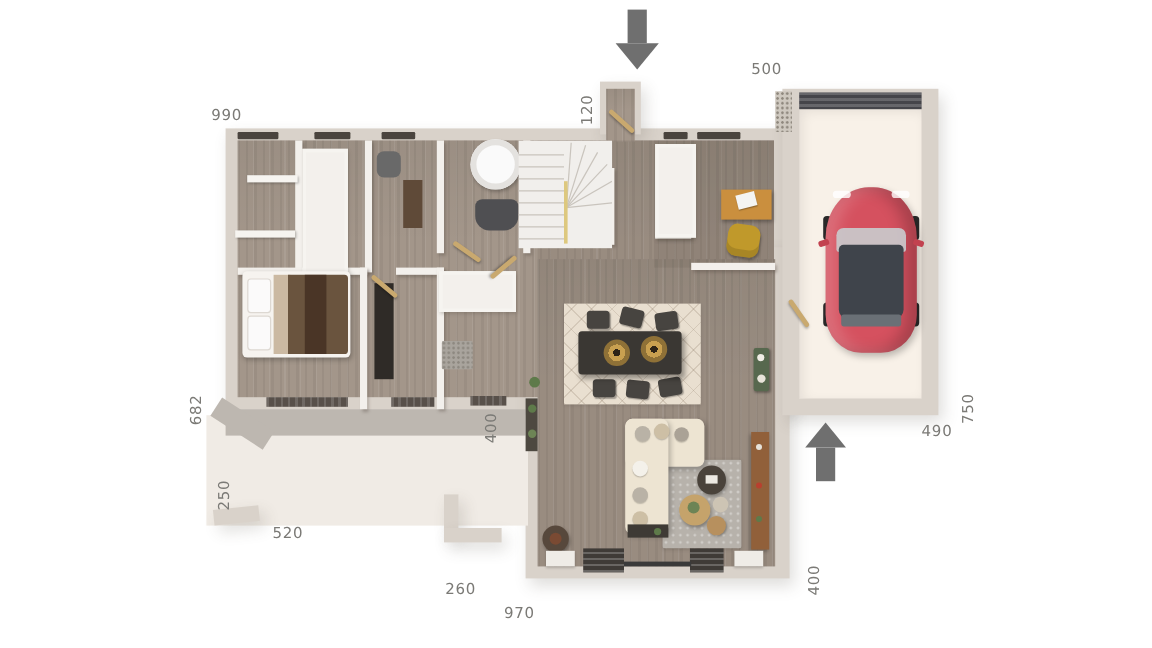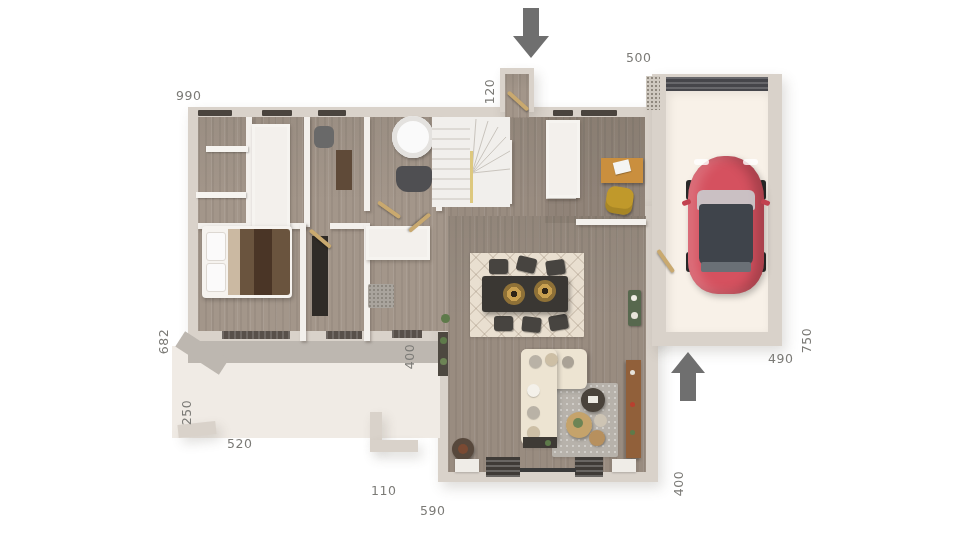--- a/index.html
+++ b/index.html
@@ -234,20 +234,20 @@
   <div class="arrow-head-down" style="left:513px;top:36px;"></div>
   <div class="arrow-head-up" style="left:671px;top:352px;"></div>
   <div class="arrow-shaft" style="left:680px;top:373px;width:16px;height:28px;"></div>
 
   <div class="dim" style="left:176px;top:88px;">990</div>
   <div class="dim v" style="left:467px;top:84px;">120</div>
   <div class="dim" style="left:626px;top:50px;">500</div>
   <div class="dim v" style="left:141px;top:334px;">682</div>
   <div class="dim v" style="left:164px;top:405px;">250</div>
   <div class="dim" style="left:196px;top:436px;margin-left:31px;">520</div>
-  <div class="dim" style="left:371px;top:483px;">110</div>
-  <div class="dim" style="left:420px;top:503px;">590</div>
+  <div class="dim" style="left:371px;top:483px;">260</div>
+  <div class="dim" style="left:420px;top:503px;">970</div>
   <div class="dim v" style="left:656px;top:476px;">400</div>
   <div class="dim" style="left:768px;top:351px;">490</div>
   <div class="dim v" style="left:784px;top:333px;">750</div>
   <div class="dim v" style="left:387px;top:349px;">400</div>
 
 </div>
 
 </body></html>

